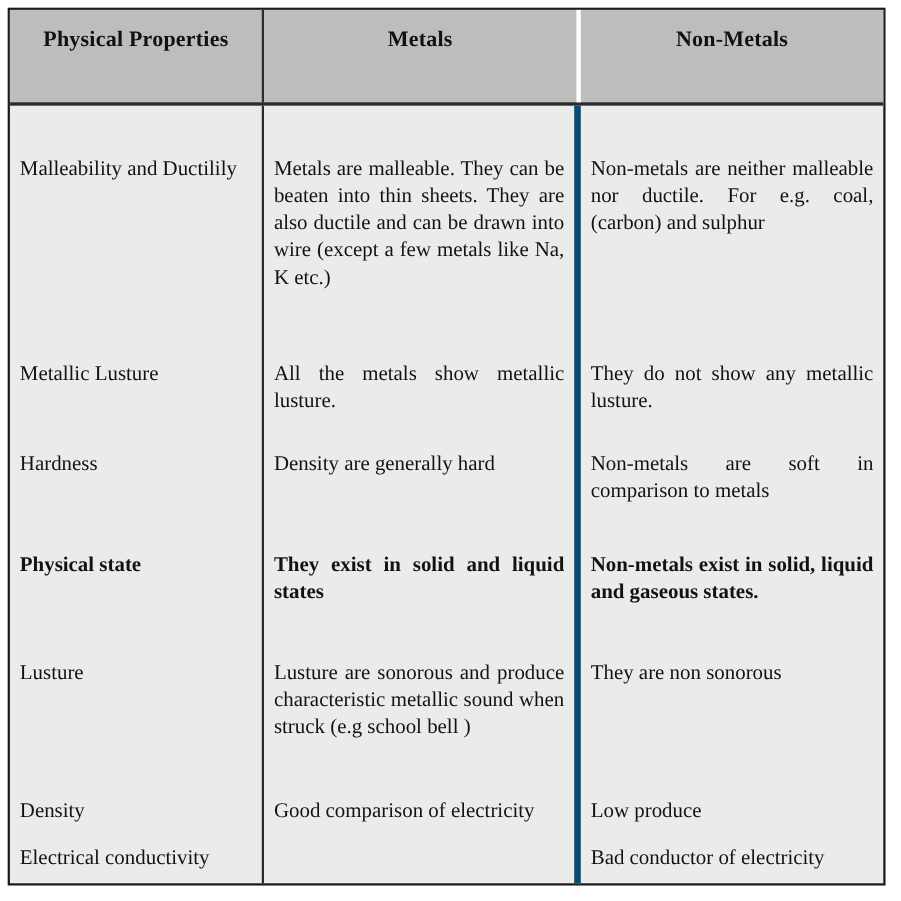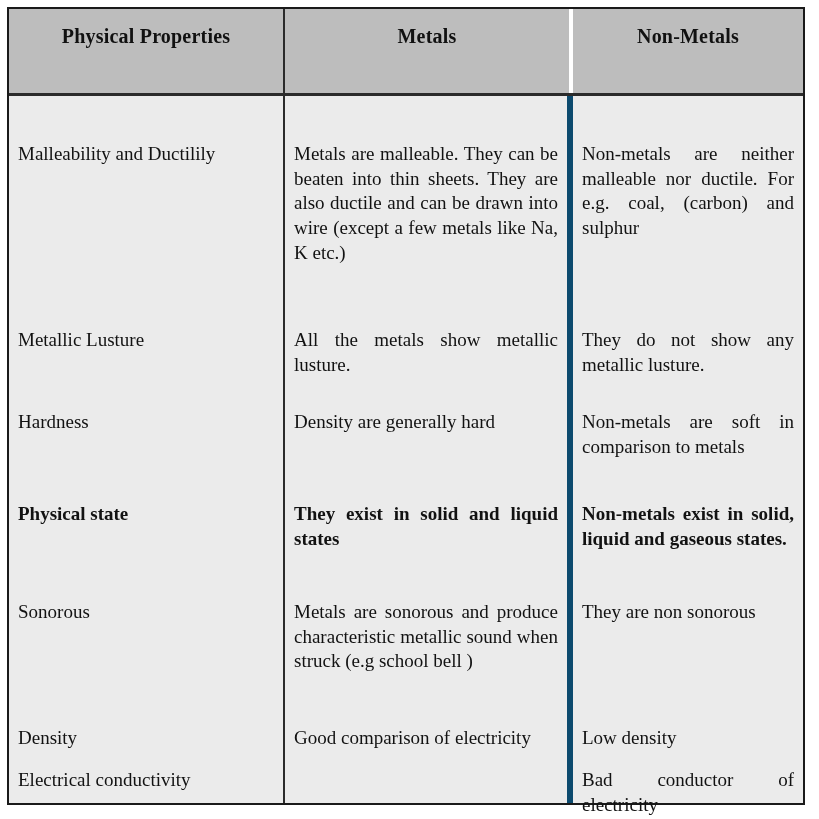--- a/index.html
+++ b/index.html
@@ -38,21 +38,21 @@
   .thead .hcell {
     box-sizing: border-box;
     padding-top: 14px;
     font-weight: bold;
     font-size: 20px;
     line-height: 1.32;
     text-align: center;
     color: #111111;
     letter-spacing: .2px;
   }
-  .col-1 { width: 276px; flex: none; }
+  .col-1 { width: 231px; flex: none; }
   .col-2 { width: 288px; flex: none; }
   .col-3 { flex: 1 1 auto; border-radius: 23px; }
 
   .thead .col-1 { border-right: 2px solid #2b2b2b; }
   .thead .col-2 { border-right: 4px solid #ffffff; }
 
   
   .tbody {
     display: flex;
     flex: 1 1 auto;
@@ -96,38 +96,38 @@
     <div class="hcell col-3">Non-Metals</div>
   </div>
 
   <div class="tbody">
 
     <div class="bodycol col-1">
       <div class="cell r0">Malleability and Ductilily</div>
       <div class="cell r1">Metallic Lusture</div>
       <div class="cell r2">Hardness</div>
       <div class="cell r3">Physical state</div>
-      <div class="cell r4">Sonorous</div>
+      <div class="cell r4">Lusture</div>
       <div class="cell r5">Density</div>
       <div class="cell r6">Electrical conductivity</div>
     </div>
 
     <div class="bodycol col-2">
       <div class="cell r0">Metals are malleable. They can be beaten into thin sheets. They are also ductile and can be drawn into wire (except a few metals like Na, K etc.)</div>
       <div class="cell r1">All the metals show metallic lusture.</div>
       <div class="cell r2">Density are generally hard</div>
       <div class="cell r3">They exist in solid and liquid states</div>
-      <div class="cell r4">Metals are sonorous and produce characteristic metallic sound when struck (e.g school bell )</div>
+      <div class="cell r4">Lusture are sonorous and produce characteristic metallic sound when struck (e.g school bell )</div>
       <div class="cell r6">Good comparison of electricity</div>
     </div>
 
     <div class="bodycol col-3">
       <div class="cell r0">Non-metals are neither malleable nor ductile. For e.g. coal, (carbon) and sulphur</div>
       <div class="cell r1">They do not show any metallic lusture.</div>
       <div class="cell r2">Non-metals are soft in comparison to metals</div>
       <div class="cell r3">Non-metals exist in solid, liquid and gaseous states.</div>
       <div class="cell r4">They are non sonorous</div>
-      <div class="cell r5">Low density</div>
+      <div class="cell r5">Low produce</div>
       <div class="cell r6">Bad conductor of electricity</div>
     </div>
 
   </div>
 </div>
 
 </body></html>

